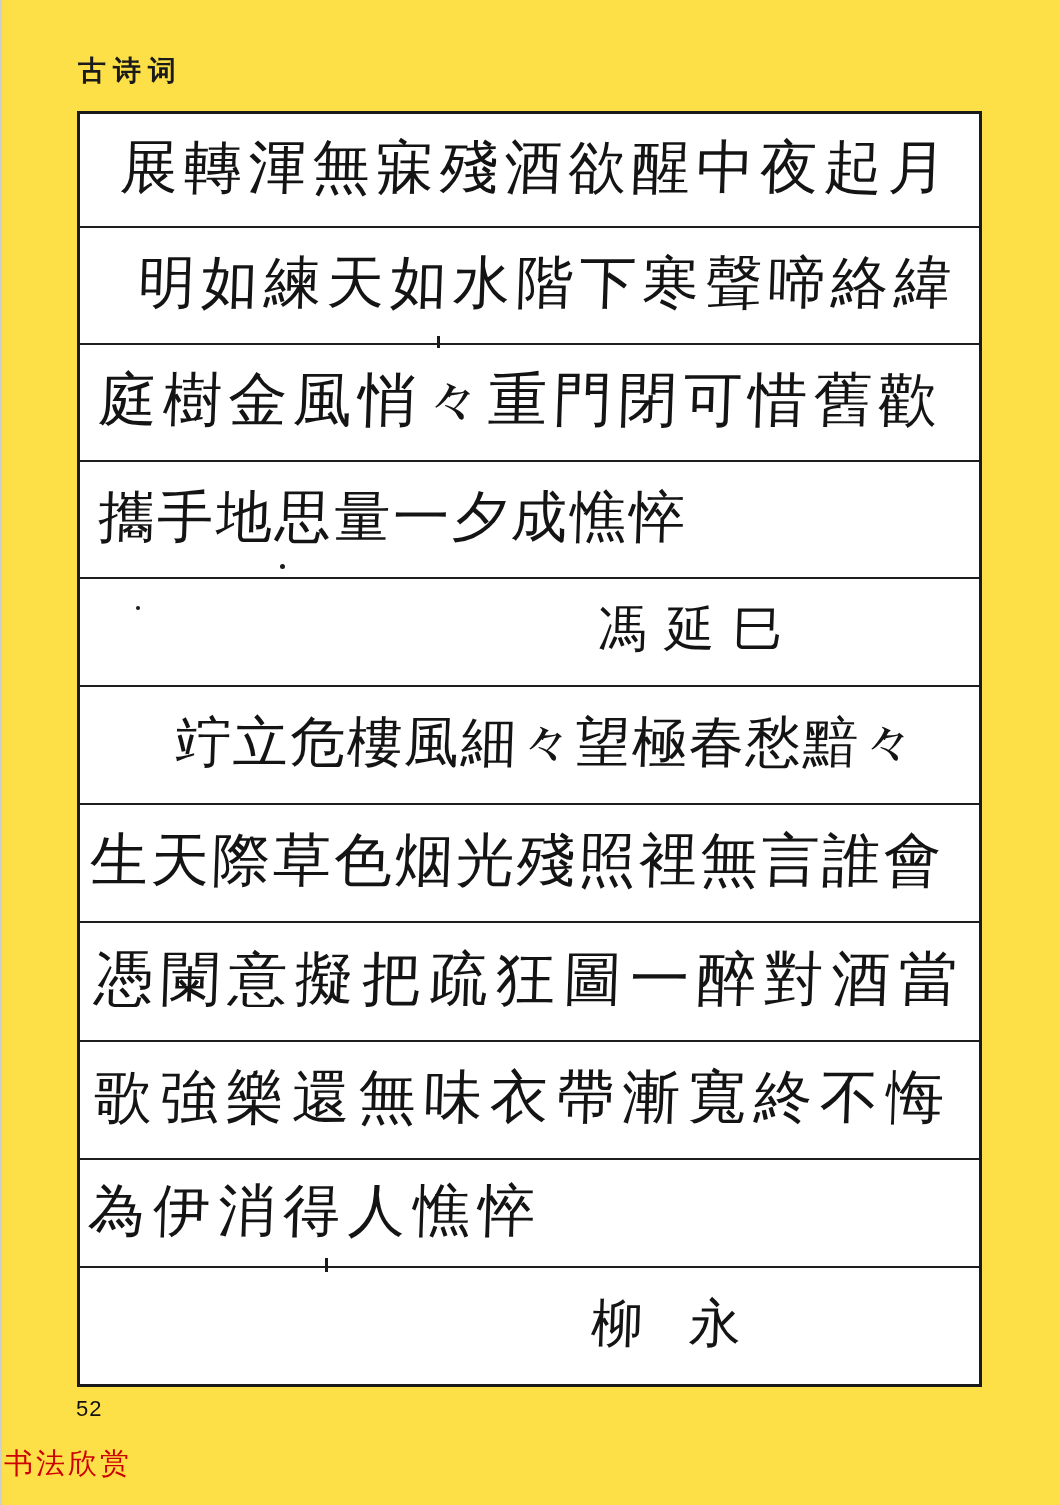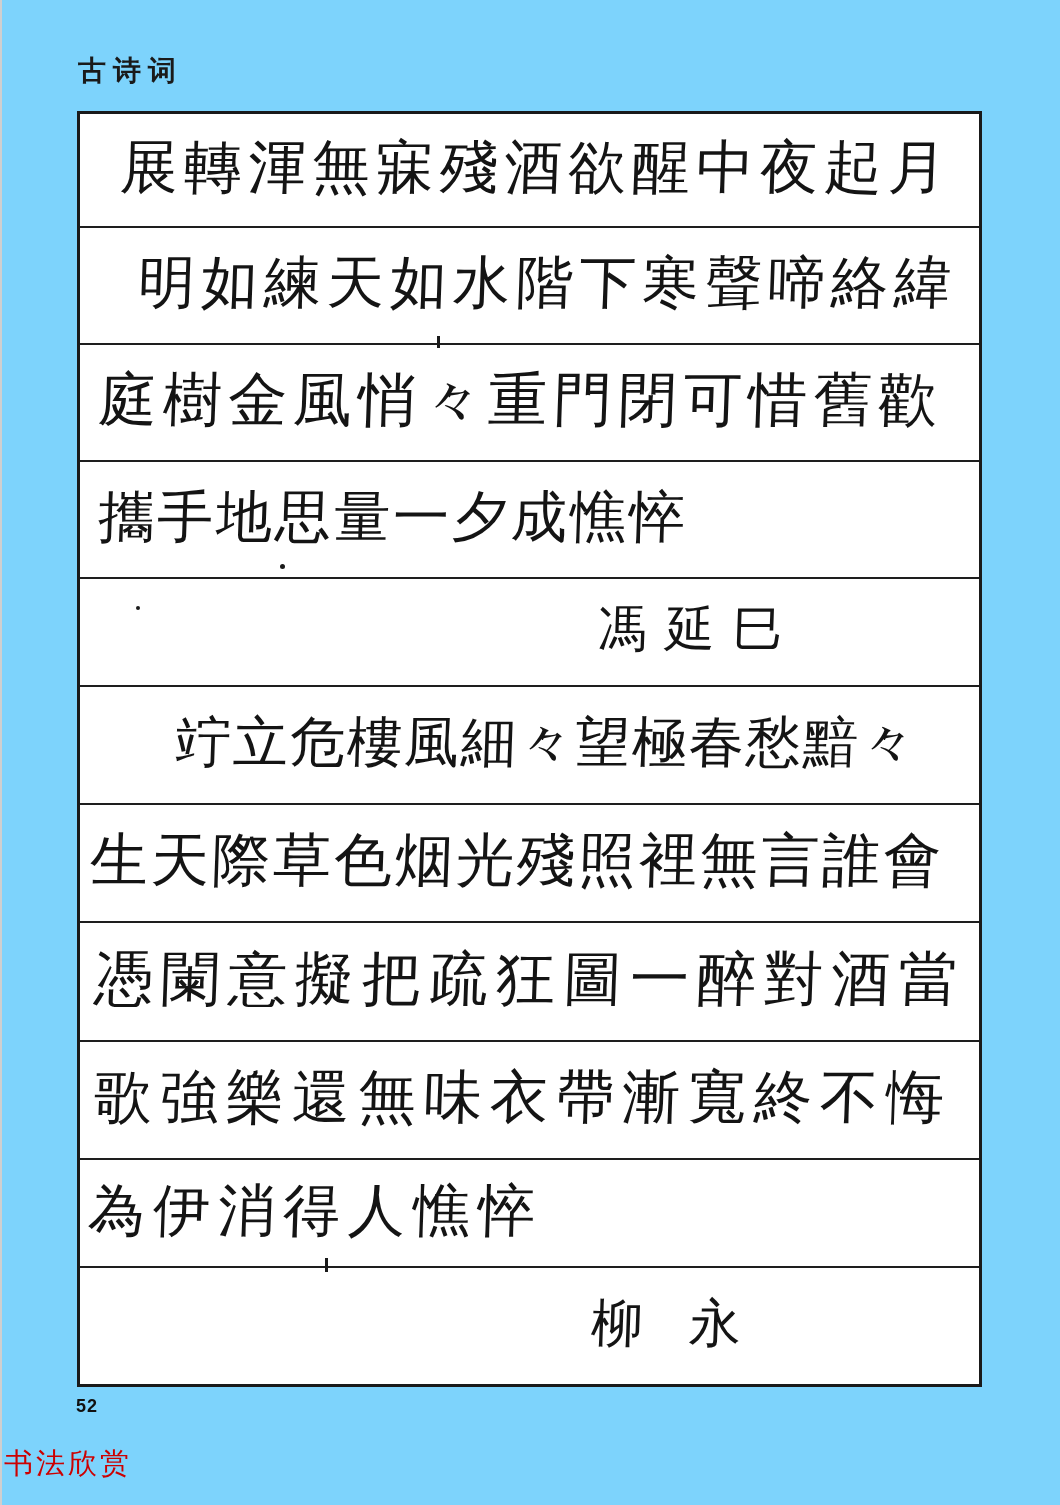--- a/index.html
+++ b/index.html
@@ -1,37 +1,37 @@
 <!DOCTYPE html>
 <html><head>
 <meta charset="utf-8">
 <style>
   html,body{margin:0;padding:0;background:#ffffff;}
   .page{
-    position:relative;width:1060px;height:1505px;background:#7dd3fc;
+    position:relative;width:1060px;height:1505px;background:#fde047;
     overflow:hidden;font-family:"Liberation Sans",sans-serif;
   }
   .scan-edge{position:absolute;left:0;top:0;width:2px;height:100%;background:#cfcfcf;}
   .header{
     position:absolute;left:78px;top:52px;font-size:28px;font-weight:700;
     letter-spacing:7px;color:#1a1a1a;
   }
   .sheet{
     position:absolute;left:77px;top:111px;width:905px;height:1276px;
     border:3px solid #1a1a1a;box-sizing:border-box;background:#ffffff;
     display:flex;flex-direction:column;
   }
   .row{display:flex;align-items:center;box-sizing:border-box;overflow:hidden;}
   .row:not(:last-child){border-bottom:2px solid #1e1e1e;}
   .hand{
     font-family:"DejaVu Sans",sans-serif;color:#141414;white-space:nowrap;
     transform:skewX(-2deg);line-height:1;padding-bottom:6px;
   }
   .pagenum{
-    position:absolute;left:76px;top:1396px;font-size:18px;font-weight:700;color:#111111;
+    position:absolute;left:76px;top:1396px;font-size:22px;font-weight:400;color:#111111;
     letter-spacing:1px;
   }
   .watermark{
     position:absolute;left:4px;top:1444px;display:flex;align-items:center;gap:16px;
   }
   .wm-cn{font-size:29px;letter-spacing:3px;font-family:"Liberation Sans",sans-serif;}
   .wm-url{font-size:31px;font-family:"Liberation Mono",monospace;letter-spacing:2px;}
   .speck{position:absolute;background:#1a1a1a;border-radius:50%;width:5px;height:5px;}
   .tick{position:absolute;background:#1a1a1a;}
 </style>

